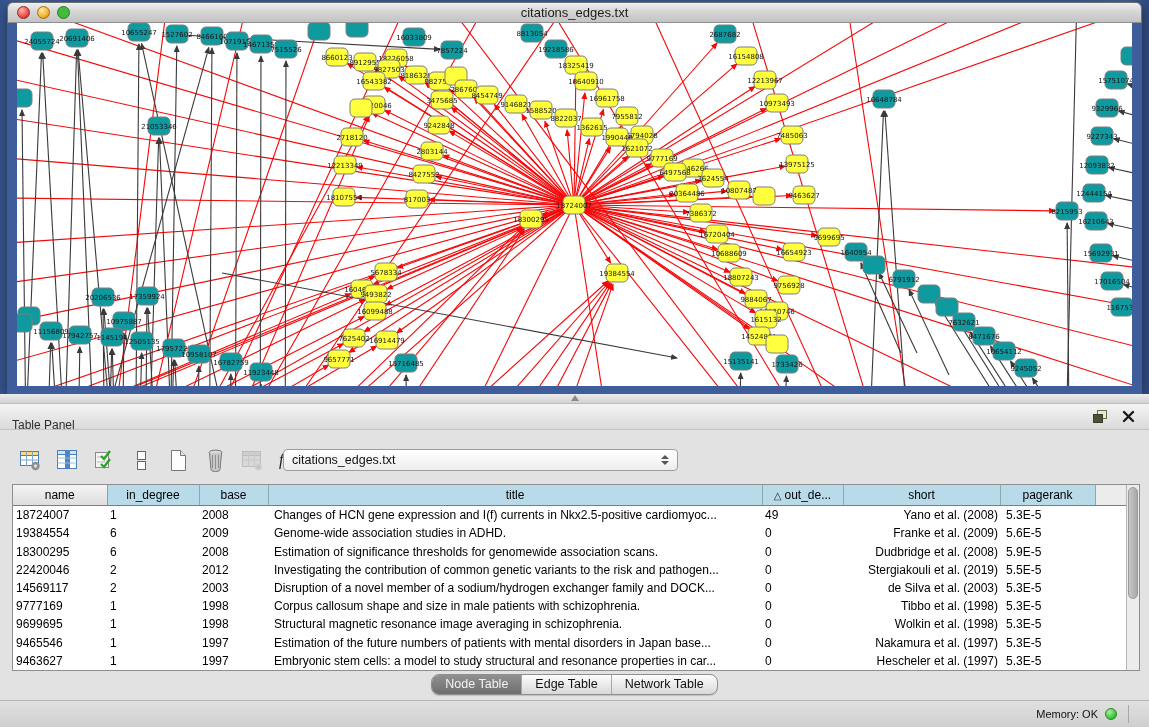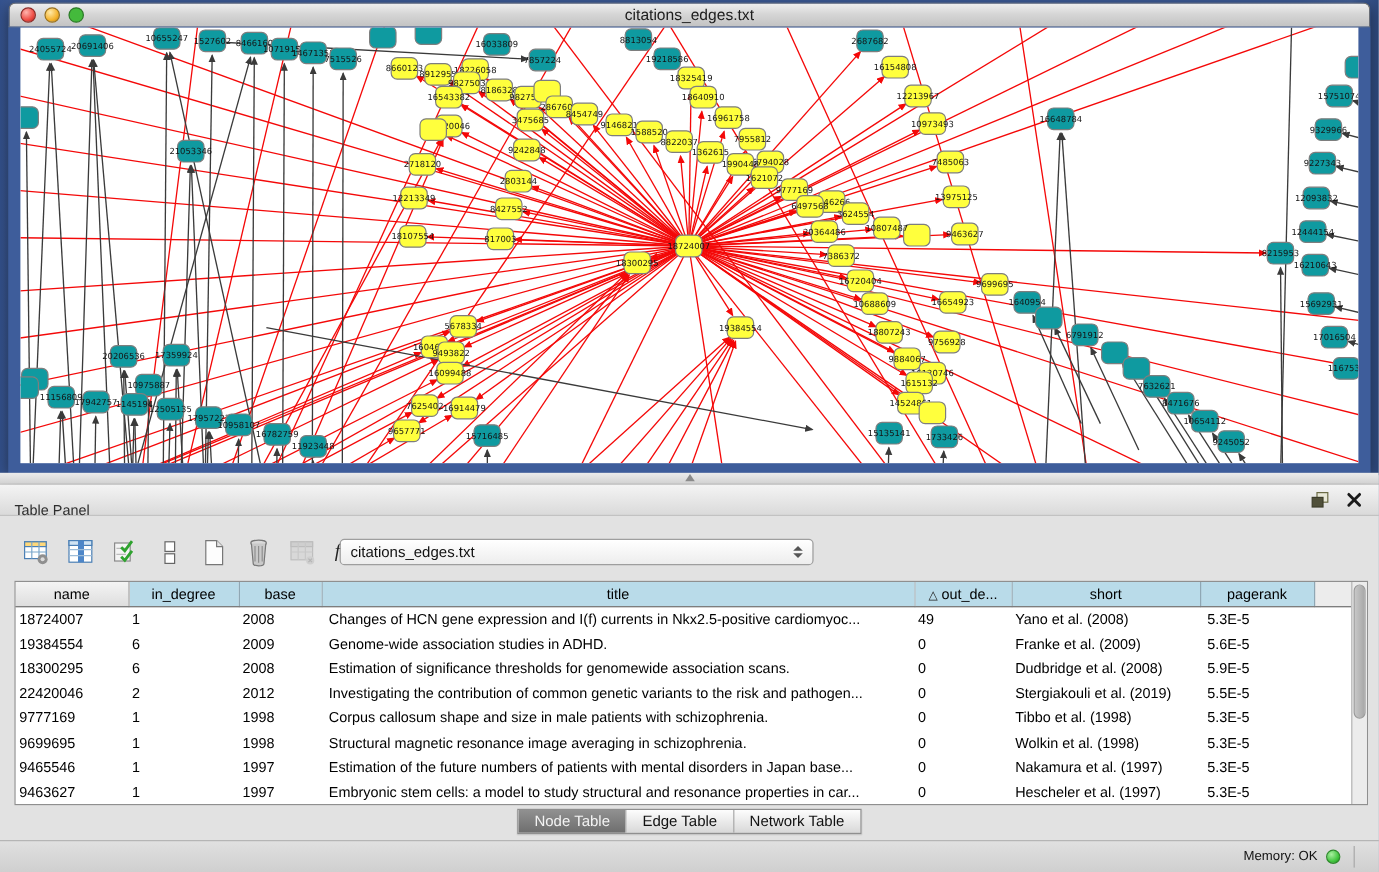--- a/index.html
+++ b/index.html
@@ -58,28 +58,28 @@
     background:#fff;border:1px solid #8f8f8f;display:flex;}
   .grid{flex:1;border-collapse:collapse;table-layout:fixed;width:1113px;padding-left:46px;}
   .grid th{height:20px;font-weight:normal;font-size:12px;color:#000;text-align:center;
     border-right:1px solid #8fa7b4;border-bottom:1px solid #7d7d7d;padding:0 2px;overflow:hidden;
     white-space:nowrap;background:#b9dbe9;cursor:pointer;}
   .grid th.gray{background:linear-gradient(#f4f4f4,#dedede);border-right:1px solid #9a9a9a;}
   .grid th.filler{background:#ececec;border-right:none;cursor:default;}
   .grid td{height:16px;font-size:12px;color:#000;padding:0 2px 0 3px;white-space:nowrap;
     overflow:hidden;cursor:default;}
   .grid td.c-title,.grid td.c-pagerank{padding-left:6px;}
-  .grid td.c-short{text-align:left;}
+  .grid td.c-short{text-align:right;}
   .sort-tri{font-size:10px;margin-right:3px;color:#222;}
   .vscroll{width:13px;background:#ececec;border-left:1px solid #b5b5b5;position:relative;}
   .vthumb{position:absolute;top:2px;left:1px;width:10px;height:112px;border-radius:6px;
     background:linear-gradient(90deg,#c7c7c7,#a8a8a8);border:1px solid #9a9a9a;box-sizing:border-box;cursor:pointer;}
   
   .tabbar{position:absolute;top:674px;left:0;width:1149px;display:flex;justify-content:center;}
-  .seg{display:flex;border:1px solid #8f8f8f;border-radius:0;overflow:hidden;
+  .seg{display:flex;border:1px solid #8f8f8f;border-radius:8px;overflow:hidden;
     background:linear-gradient(#fdfdfd,#d8d8d8);box-shadow:0 1px 1px rgba(0,0,0,.15);}
   .seg button{border:none;background:transparent;font-size:12.5px;line-height:17px;padding:1px 13px;
     color:#111;border-left:1px solid #a8a8a8;cursor:pointer;font-family:"Liberation Sans",sans-serif;}
   .seg button:first-child{border-left:none;}
   .seg button.sel{background:linear-gradient(#909090,#6e6e6e);color:#f4f4f4;}
   
   .statusbar{position:absolute;top:700px;left:0;width:1149px;height:27px;box-sizing:border-box;
     background:linear-gradient(#e0e0e0,#cfcfcf);border-top:1px solid #b5b5b5;
     display:flex;align-items:center;justify-content:flex-end;gap:7px;padding-right:20px;}
   .statusbar .memtext{font-size:11px;color:#111;}
@@ -910,20 +910,30 @@
           <td class="c-name">22420046</td>
           <td class="c-in_degree">2</td>
           <td class="c-year">2012</td>
           <td class="c-title">Investigating the contribution of common genetic variants to the risk and pathogen...</td>
           <td class="c-out_degree">0</td>
           <td class="c-short">Stergiakouli et al. (2019)</td>
           <td class="c-pagerank">5.5E-5</td>
           <td></td>
         </tr>
         <tr>
+          <td class="c-name">14569117</td>
+          <td class="c-in_degree">2</td>
+          <td class="c-year">2003</td>
+          <td class="c-title">Disruption of a novel member of a sodium/hydrogen exchanger family and DOCK...</td>
+          <td class="c-out_degree">0</td>
+          <td class="c-short">de Silva et al. (2003)</td>
+          <td class="c-pagerank">5.3E-5</td>
+          <td></td>
+        </tr>
+        <tr>
           <td class="c-name">9777169</td>
           <td class="c-in_degree">1</td>
           <td class="c-year">1998</td>
           <td class="c-title">Corpus callosum shape and size in male patients with schizophrenia.</td>
           <td class="c-out_degree">0</td>
           <td class="c-short">Tibbo et al. (1998)</td>
           <td class="c-pagerank">5.3E-5</td>
           <td></td>
         </tr>
         <tr>

